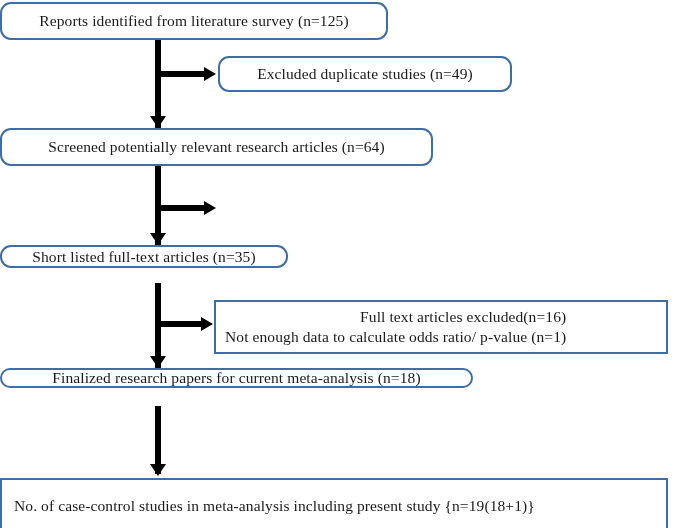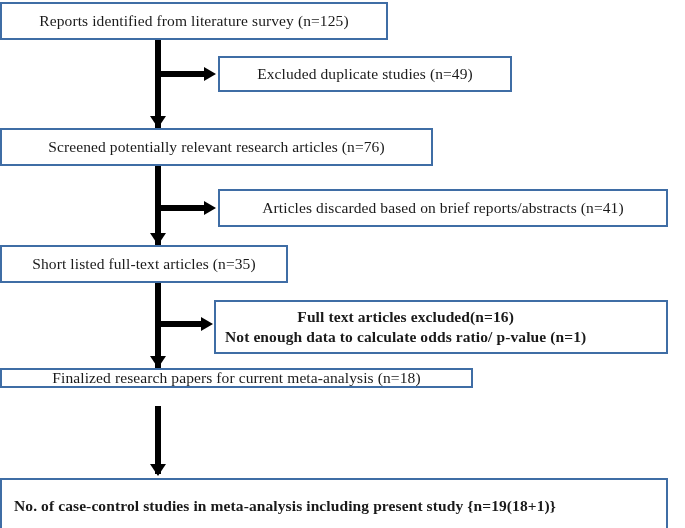--- a/index.html
+++ b/index.html
@@ -20,25 +20,25 @@
     box-sizing: border-box;
     background: #ffffff;
     border: 2px solid #3f6da5;
     display: flex;
     align-items: center;
     color: #1a1a1a;
   }
   .flow-box.center {
     justify-content: center;
     text-align: center;
+    border-radius: 11px;
   }
   .flow-box.left {
     justify-content: flex-start;
-    text-align: center;
-    font-weight: bold;
+    text-align: right;
   }
   .box-text {
     font-size: 15.5px;
     line-height: 1.28;
     letter-spacing: 0.1px;
     white-space: pre-line;
     padding: 0 6px;
   }
   .box-text.pad-left {
     padding-left: 12px;
@@ -85,34 +85,31 @@
   <div class="arrow-down" style="left:150px; top:116px;"></div>
 
   <div class="h-line" style="left:155px; top:71px; width:50px; height:6px;"></div>
   <div class="arrow-right" style="left:204px; top:67px;"></div>
 
   <div class="flow-box center" style="left:218px; top:56px; width:294px; height:36px;">
     <span class="box-text">Excluded duplicate studies (n=49)</span>
   </div>
 
   <div class="flow-box center" style="left:0px; top:128px; width:433px; height:38px;">
-    <span class="box-text">Screened potentially relevant research articles (n=76)</span>
+    <span class="box-text">Screened potentially relevant research articles (n=64)</span>
   </div>
 
   <div class="v-line" style="left:155px; top:166px; width:6px; height:101px;"></div>
   <div class="arrow-down" style="left:150px; top:233px;"></div>
 
   <div class="h-line" style="left:155px; top:205px; width:50px; height:6px;"></div>
   <div class="arrow-right" style="left:204px; top:201px;"></div>
 
-  <div class="flow-box center" style="left:218px; top:189px; width:450px; height:38px;">
-    <span class="box-text">Articles discarded based on brief reports/abstracts (n=41)</span>
-  </div>
 
-  <div class="flow-box center" style="left:0px; top:245px; width:288px; height:38px;">
+  <div class="flow-box center" style="left:0px; top:245px; width:288px; height:23px;">
     <span class="box-text">Short listed full-text articles (n=35)</span>
   </div>
 
   <div class="v-line" style="left:155px; top:283px; width:6px; height:90px;"></div>
   <div class="arrow-down" style="left:150px; top:356px;"></div>
 
   <div class="h-line" style="left:155px; top:321px; width:47px; height:6px;"></div>
   <div class="arrow-right" style="left:201px; top:317px;"></div>
 
   <div class="flow-box left" style="left:214px; top:300px; width:454px; height:54px;">

